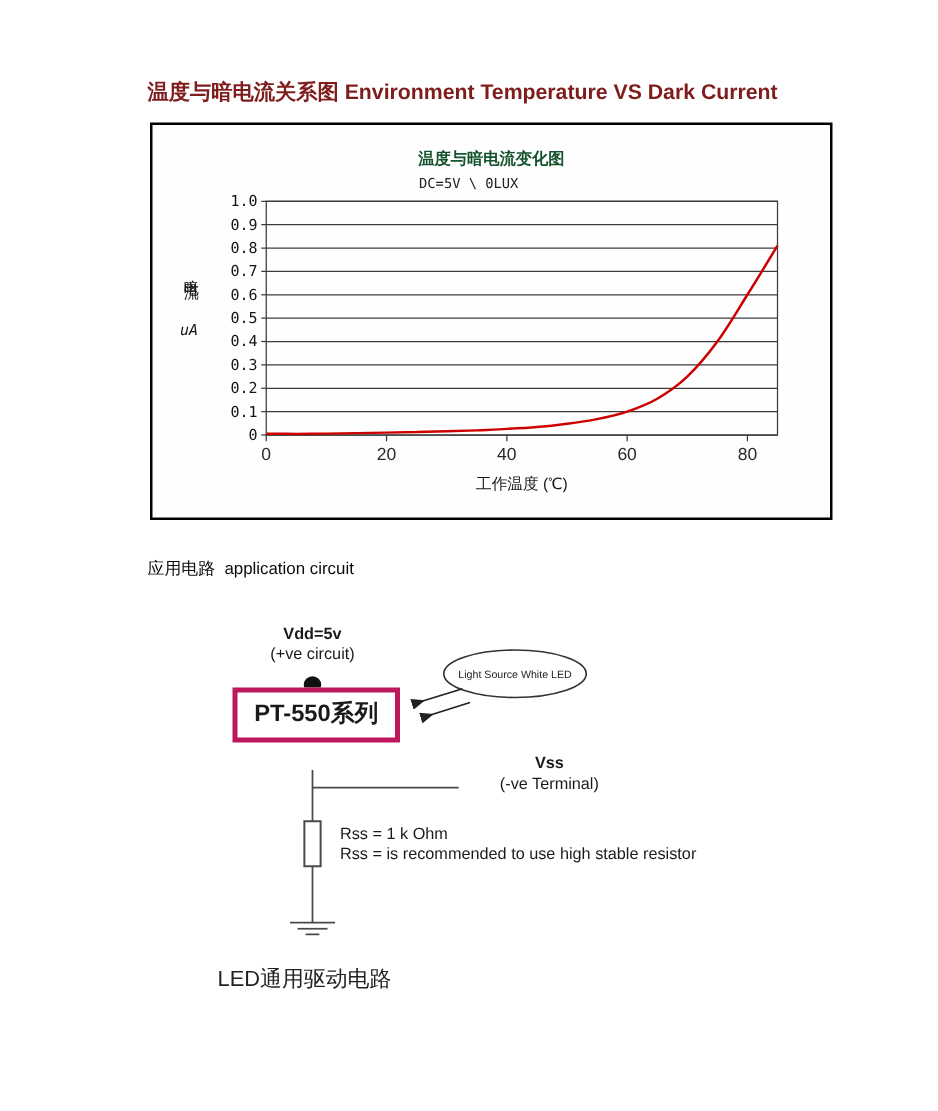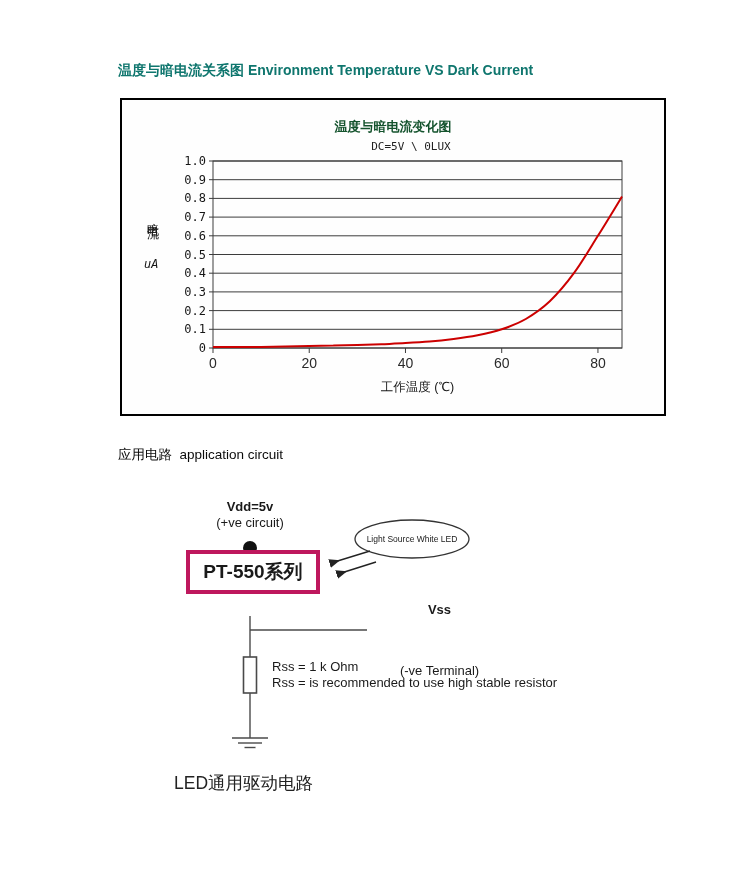--- a/index.html
+++ b/index.html
@@ -1,26 +1,26 @@
 <!DOCTYPE html>
 <html><head>
 <meta charset="utf-8">
 <style>
   html,body{margin:0;padding:0;background:#fff;}
   #canvas{position:relative;width:750px;height:889px;background:#fff;overflow:hidden;
           font-family:"Liberation Sans",sans-serif;color:#111;}
   .abs{position:absolute;}
-  .doc-title{left:118px;top:62px;font-size:14px;font-weight:bold;white-space:pre;color:#0f766e;}
+  .doc-title{left:118px;top:62px;font-size:17px;font-weight:bold;white-space:pre;color:#7f1d1d;}
   .section-heading{left:118px;top:446px;font-size:13.5px;font-weight:normal;white-space:pre;color:#0b0b0b;}
 
   
   #chart-box{left:120px;top:98px;width:542px;height:314px;border:2px solid #000;background:#fefefe;}
   .chart-title{left:0;top:18px;width:542px;text-align:center;font-size:13px;font-weight:bold;color:#14532d;}
   .chart-subtitle{left:0;top:40px;width:506px;text-align:center;
-                  font-family:"DejaVu Sans Mono",monospace;font-size:11px;color:#222;padding-left:36px;}
+                  font-family:"DejaVu Sans Mono",monospace;font-size:11px;color:#222;}
   .ylab-vert{left:23px;top:113px;width:16px;font-size:12px;color:#161616;
              writing-mode:vertical-rl;text-orientation:upright;letter-spacing:2px;line-height:16px;}
   .ylab-unit{left:22px;top:157px;width:20px;font-family:"DejaVu Sans Mono",monospace;
              font-size:12px;color:#161616;font-style:italic;}
   #chart-svg{left:0;top:0;}
   .gridline{stroke:#3c3c3c;stroke-width:1;}
   .plotborder{stroke:#3c3c3c;stroke-width:1;fill:none;}
   .tickmark{stroke:#3c3c3c;stroke-width:1;}
   text.ytick{font-family:"DejaVu Sans Mono",monospace;font-size:12px;fill:#161616;}
   text.xtick{font-family:"Liberation Sans",sans-serif;font-size:14px;fill:#2a2a2a;}
@@ -29,21 +29,21 @@
   
   #circuit-svg{left:0;top:480px;}
   .wire{stroke:#4a4a4a;stroke-width:1.4;fill:none;}
   .device-box{left:186px;top:550px;width:126px;height:36px;border:4px solid #be185d;background:#fff;
               text-align:center;line-height:36px;font-size:19px;font-weight:600;color:#1a1a1a;}
   .lbl{font-size:13px;color:#1a1a1a;}
   .lbl-c{text-align:center;}
   .vdd{left:185px;top:499px;width:130px;font-weight:bold;}
   .vdd-sub{left:185px;top:515px;width:130px;}
   .vss{left:377px;top:602px;width:125px;font-weight:bold;}
-  .vss-sub{left:377px;top:619px;width:125px;margin-top:44px;}
+  .vss-sub{left:377px;top:619px;width:125px;}
   .rss1{left:272px;top:659px;}
   .rss2{left:272px;top:675px;}
   .circuit-caption{left:174px;top:771px;font-size:17.5px;color:#222;}
   .ellipse-label{font-family:"Liberation Sans",sans-serif;font-size:8.5px;fill:#1a1a1a;}
 </style>
 </head>
 <body>
 
 <div id="canvas">
 

